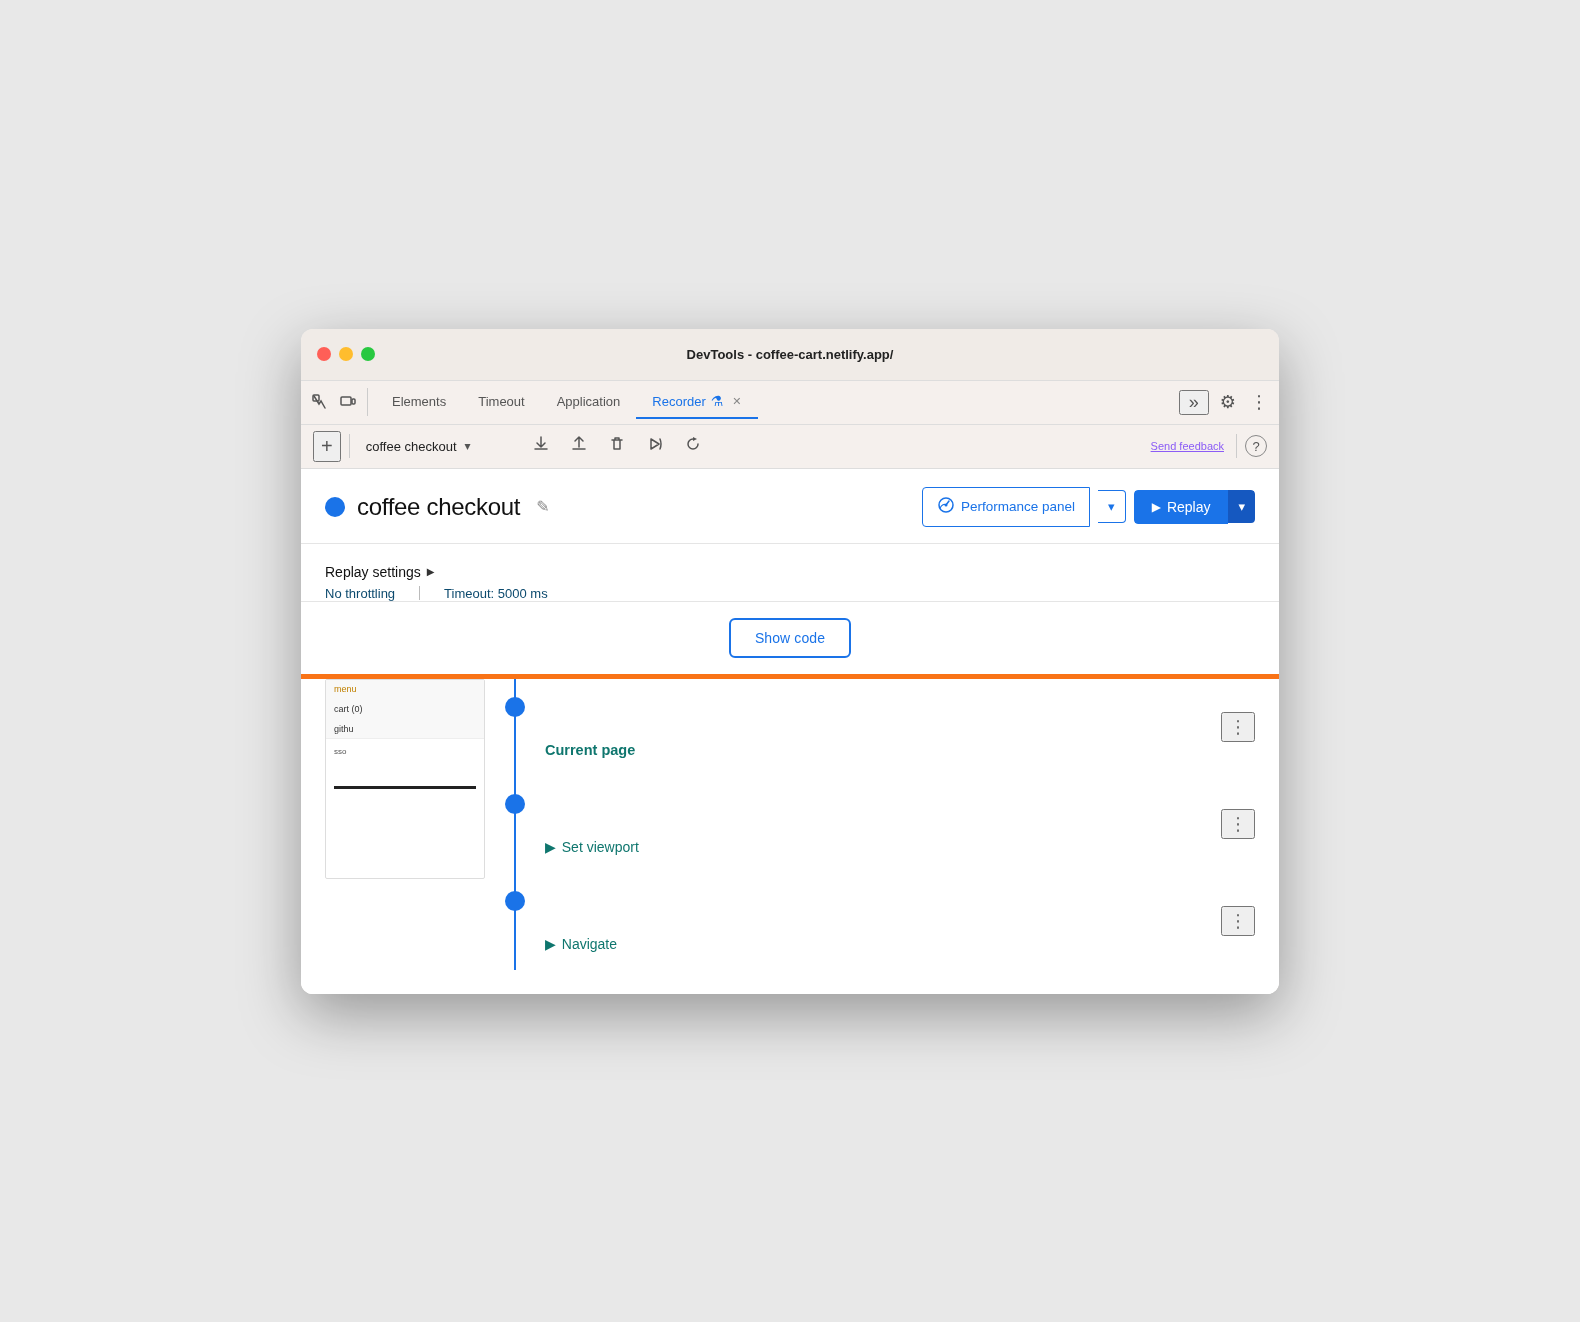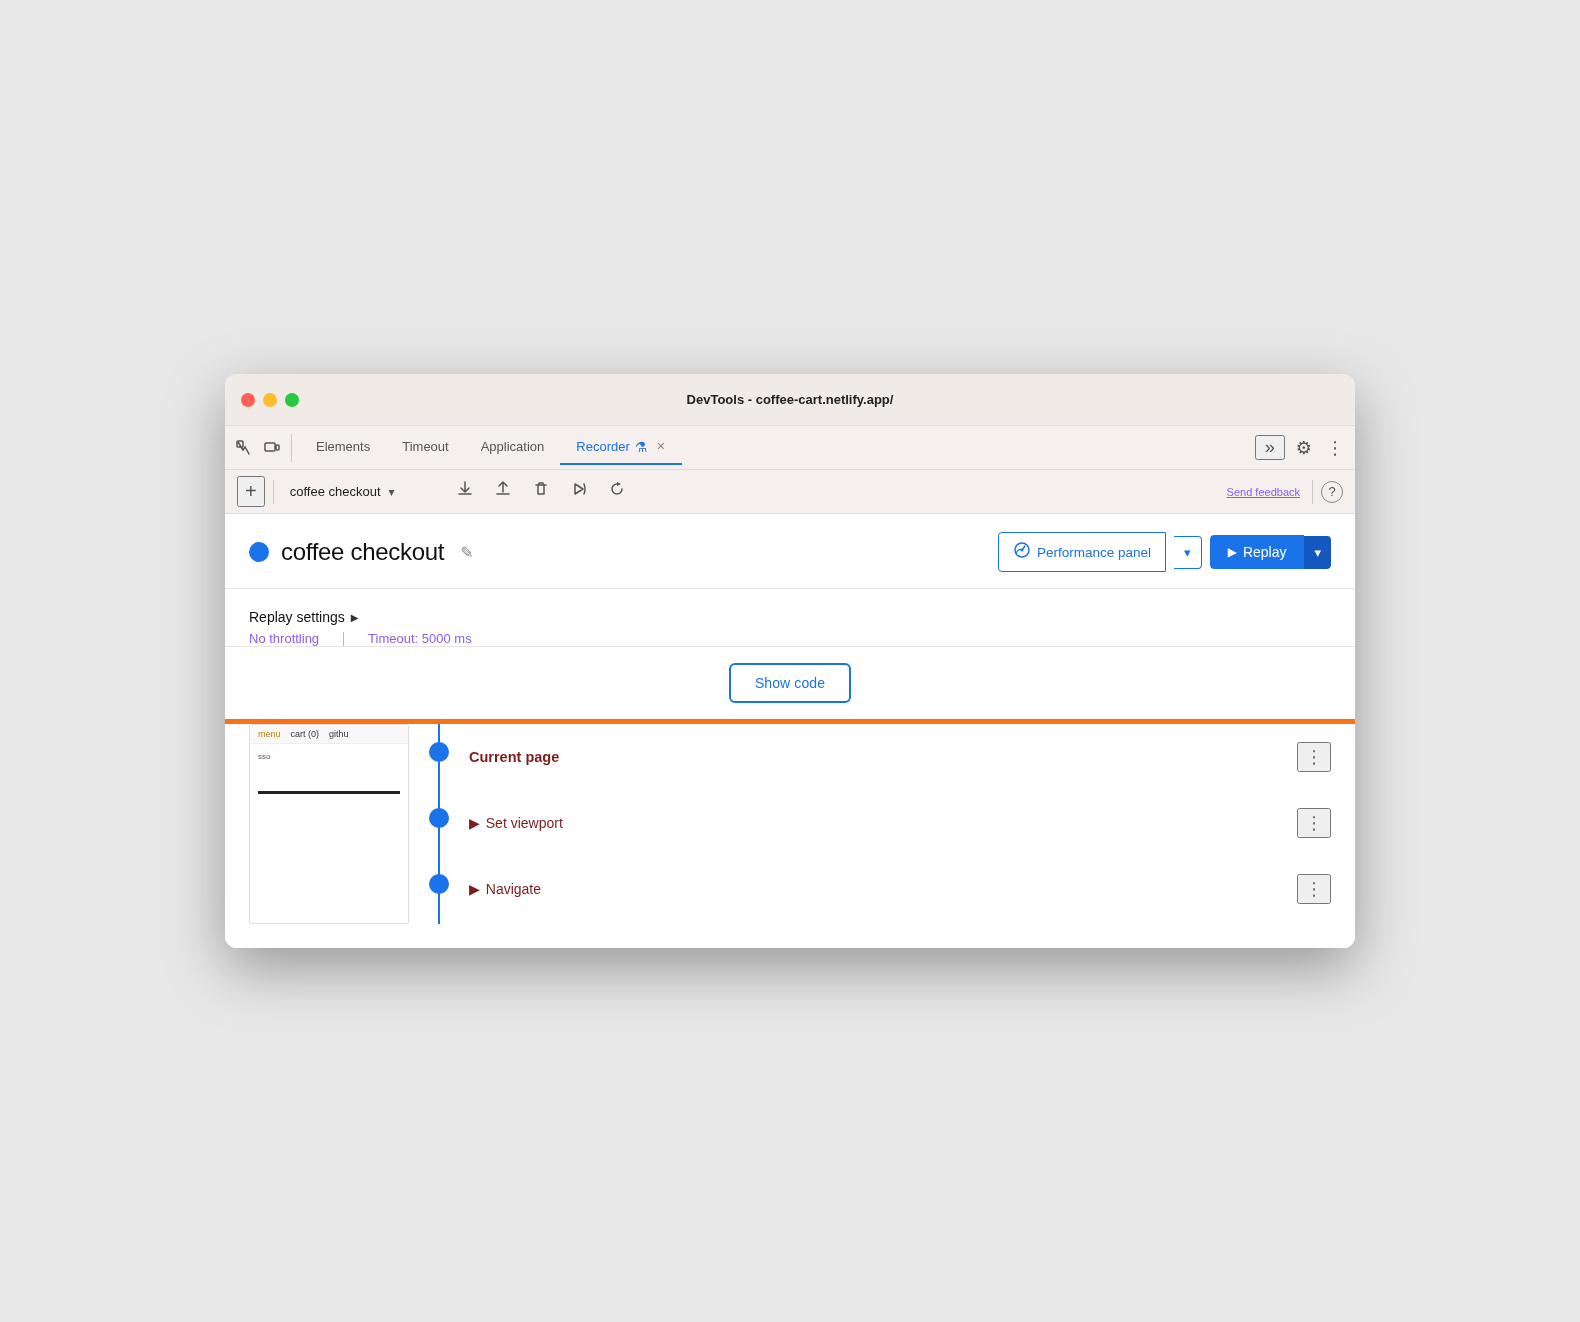--- a/index.html
+++ b/index.html
@@ -5,21 +5,21 @@
     * { box-sizing: border-box; margin: 0; padding: 0; }
     body {
       background: #e8e8e8;
       display: flex;
       align-items: center;
       justify-content: center;
       min-height: 100vh;
       font-family: -apple-system, BlinkMacSystemFont, 'Segoe UI', sans-serif;
     }
     .window {
-      width: 1130px;
+      width: 978px;
       background: #f5f0ed;
       border-radius: 12px;
       box-shadow: 0 20px 60px rgba(0,0,0,0.35);
       overflow: hidden;
     }
     
     .titlebar {
       background: #f0ebe7;
       height: 52px;
       display: flex;
@@ -314,21 +314,21 @@
       align-items: center;
       gap: 6px;
       margin-bottom: 6px;
     }
     .settings-triangle {
       font-size: 10px;
       color: #333;
     }
     .settings-details {
       font-size: 13px;
-      color: #8b5cf6;
+      color: #0c4a6e;
       display: flex;
       align-items: center;
       gap: 14px;
     }
     .settings-separator {
       width: 1px;
       height: 14px;
       background: #bbb;
       margin: 0 10px;
     }
@@ -389,20 +389,21 @@
       margin-right: 20px;
       background: #fff;
       position: relative;
     }
     .thumb-nav {
       background: #f8f8f8;
       border-bottom: 1px solid #eee;
       padding: 4px 8px;
       display: flex;
       gap: 10px;
+      flex-direction: column;
     }
     .thumb-nav-item {
       font-size: 9px;
       color: #c08000;
     }
     .thumb-nav-item.black {
       color: #333;
     }
     .thumb-content {
       padding: 8px;
@@ -447,24 +448,25 @@
       border-radius: 50%;
       background: #1a73e8;
     }
     .step-row-content {
       flex: 1;
       display: flex;
       align-items: center;
     }
     .step-row-label {
       font-size: 14px;
-      color: #7f1d1d;
+      color: #0f766e;
       display: flex;
       align-items: center;
       gap: 6px;
+      margin-top: 45px;
     }
     .step-row-label.bold {
       font-weight: 600;
       font-size: 14.5px;
     }
   </style>
 </head>
 <body>
 
 <div class="window">

